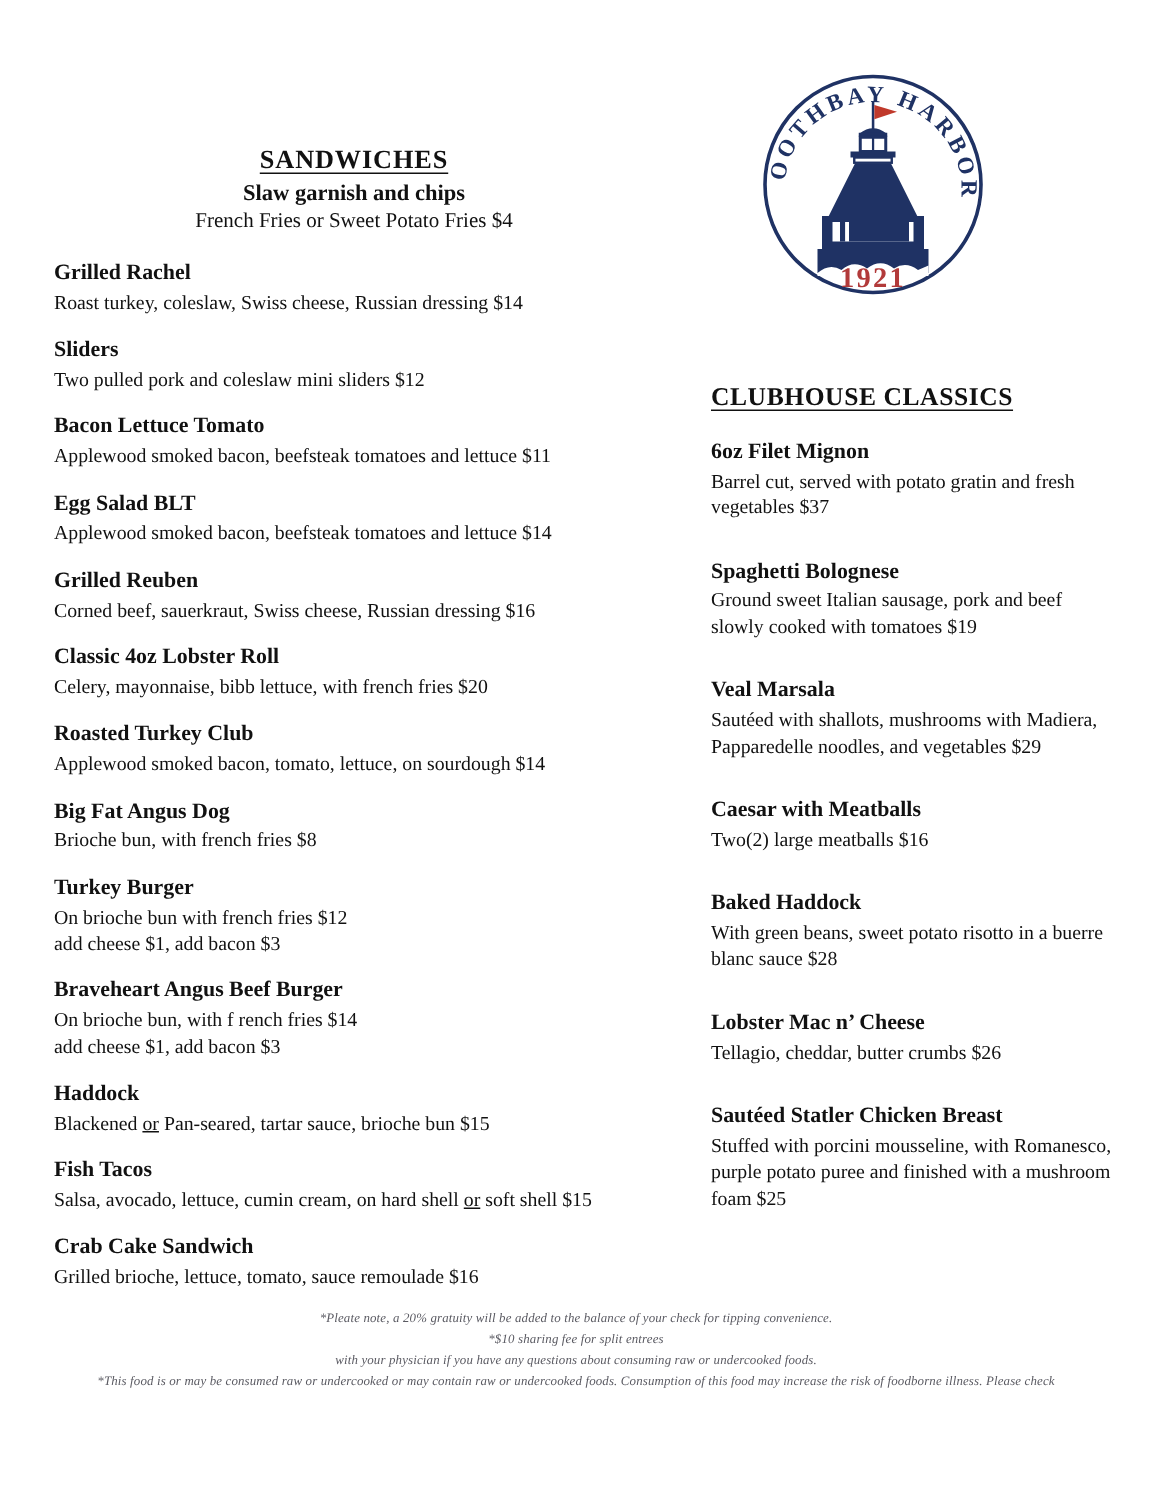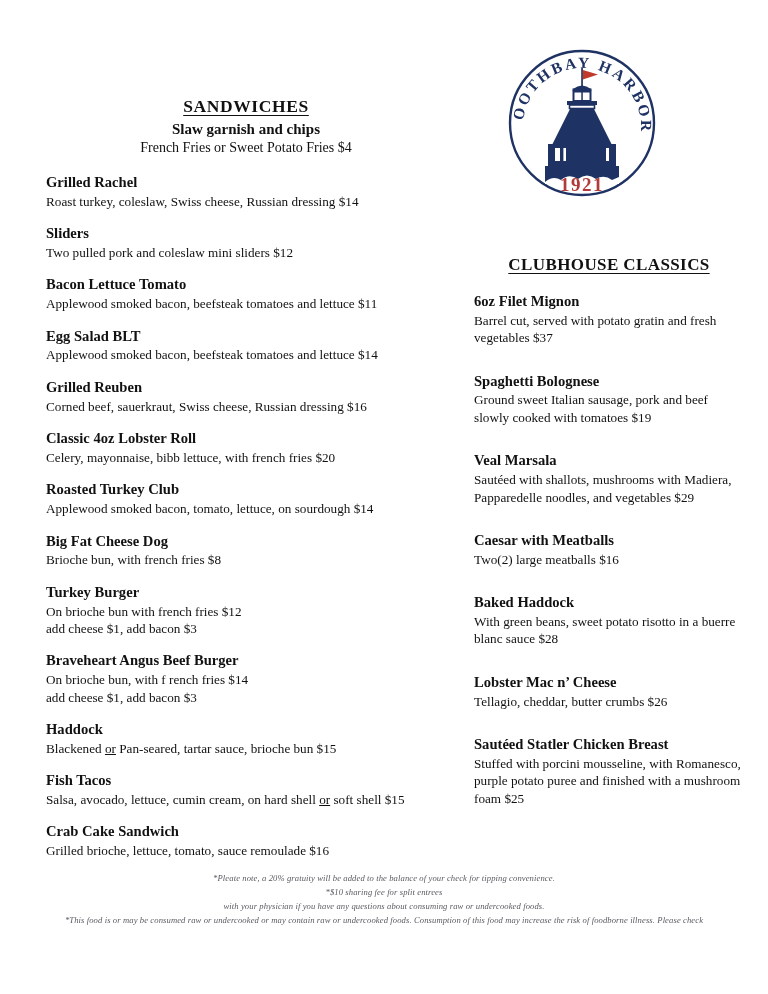--- a/index.html
+++ b/index.html
@@ -30,21 +30,21 @@
     left: 503px;
     top: 44px;
     width: 158px;
     height: 158px;
   }
   .logo-svg { display:block; width:158px; height:158px; }
 
   
   .col-left {
     position: absolute;
-    left: 46px;
+    left: 36px;
     top: 96px;
     width: 400px;
   }
   .col-right {
     position: absolute;
     left: 474px;
     top: 255px;
     width: 270px;
   }
 
@@ -52,21 +52,21 @@
   .section-title {
     font-weight: bold;
     font-size: 17.5px;
     letter-spacing: 0.6px;
     text-align: center;
     text-decoration: underline;
     text-underline-offset: 3px;
     margin: 0 0 4px 0;
   }
   .section-title.left-align {
-    text-align: center;
+    text-align: left;
     font-size: 17px;
     letter-spacing: 0.4px;
     margin-bottom: 18px;
   }
   .section-sub {
     font-weight: bold;
     font-size: 15px;
     text-align: center;
     margin: 0 0 2px 0;
   }
@@ -199,21 +199,21 @@
       <div class="item-name">Classic 4oz Lobster Roll</div>
       <div class="item-desc">Celery, mayonnaise, bibb lettuce, with french fries  $20</div>
     </div>
 
     <div class="item">
       <div class="item-name">Roasted Turkey Club</div>
       <div class="item-desc">Applewood smoked bacon, tomato, lettuce, on sourdough  $14</div>
     </div>
 
     <div class="item">
-      <div class="item-name">Big Fat Cheese Dog</div>
+      <div class="item-name">Big Fat Angus Dog</div>
       <div class="item-desc">Brioche bun, with french fries $8</div>
     </div>
 
     <div class="item">
       <div class="item-name">Turkey Burger</div>
       <div class="item-desc">On brioche bun with french fries $12</div>
       <div class="item-desc">add cheese $1, add bacon $3</div>
     </div>
 
     <div class="item">

